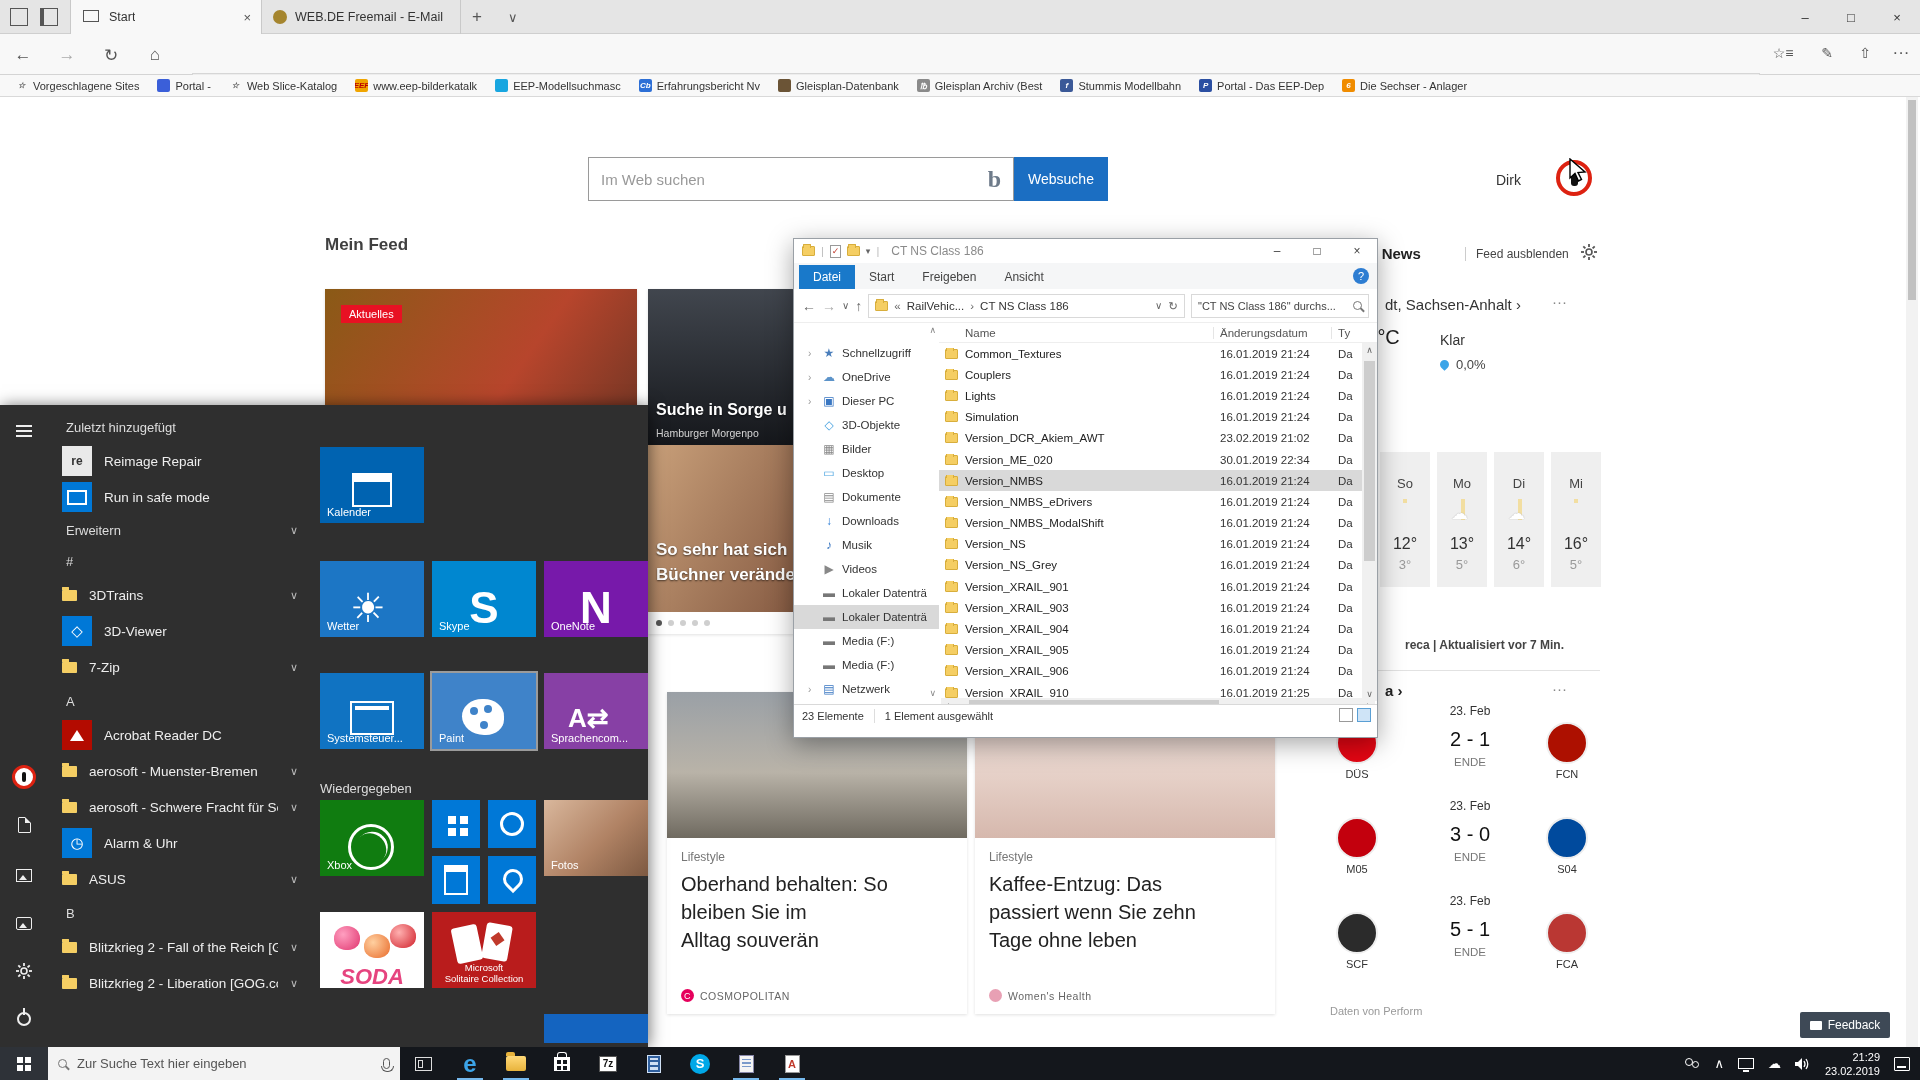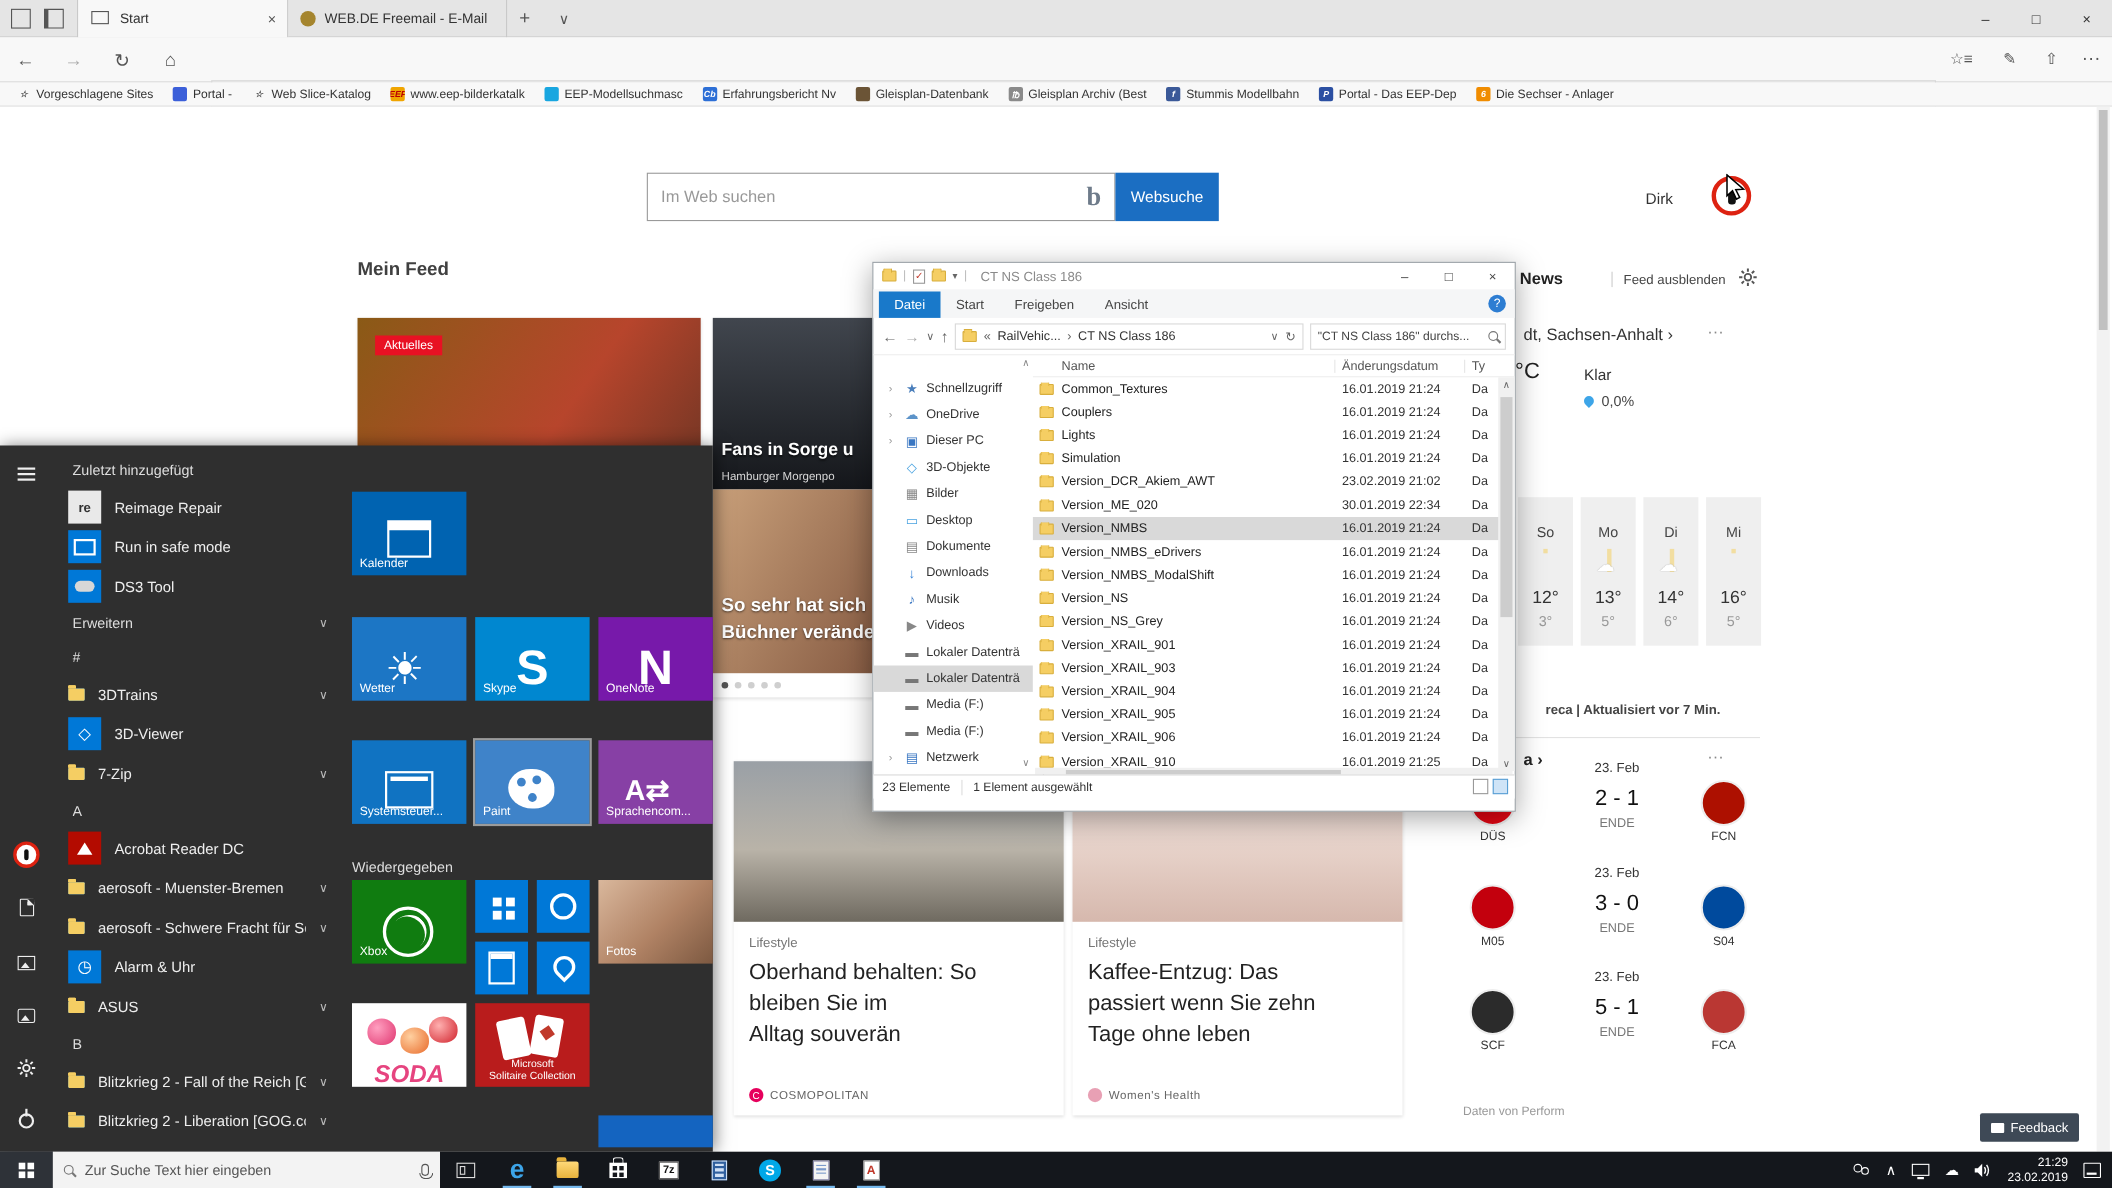--- a/index.html
+++ b/index.html
@@ -349,21 +349,21 @@
 
   <div class="abs feedtitle">Mein Feed</div>
 
   <div class="abs card" style="left:325px;top:192px;width:312px;height:345px">
     <div class="img1"></div>
     <span class="badge">Aktuelles</span>
   </div>
 
   <div class="abs card" style="left:648px;top:192px;width:320px;height:345px">
     <div class="seg-dark">
-      <span class="ovl" style="top:112px">Fans in Sorge u</span>
+      <span class="ovl" style="top:112px">Suche in Sorge u</span>
       <span class="src" style="top:138px">Hamburger Morgenpo</span>
     </div>
     <div class="seg-port">
       <span class="ovl" style="top:95px;font-size:17px">So sehr hat sich</span>
       <span class="ovl" style="top:120px;font-size:17px">Büchner verändert</span>
     </div>
     <div class="dots" style="margin:8px 0 0 8px">
       <span class="dot on"></span>
         <span class="dot"></span>
         <span class="dot"></span>
@@ -453,21 +453,21 @@
         <div class="hi">16°</div>
         <div class="lo">5°</div>
       </div>
 
   </div>
   <div class="abs rc attr" style="left:1405px;top:541px">reca | Aktualisiert vor 7 Min.</div>
   <div class="abs rc" style="left:1330px;top:573px;width:270px;border-top:1px solid #e2e2e2"></div>
 
   <div class="abs rc shead" style="left:1385px;top:585px"><span>a</span> ›</div>
   <div class="abs rc" style="left:1552px;top:583px;color:#888;font-size:15px">···</div>
-  <div class="abs rc" style="left:1330px;top:594px">
+  <div class="abs rc" style="left:1330px;top:607px">
 
       <div class="match">
         <span class="mdate">23. Feb</span>
         <span class="mlogo" style="left: 6px; background: rgb(227, 6, 19);"></span>
         <span class="mlab" style="left:-3px">DÜS</span>
         <span class="mscore">2 - 1</span>
         <span class="mende">ENDE</span>
         <span class="mlogo" style="left: 216px; background: rgb(173, 16, 0);"></span>
         <span class="mlab" style="left:207px">FCN</span>
       </div>
@@ -874,27 +874,20 @@
       </div>
 
       <div class="arow t-app">
         <span class="tile32 ic-monitor">
           <i class="ic-inner"></i>
         </span>
         <span class="alabel">Run in safe mode</span>
         <span class="achev" style="visibility: hidden;">∨</span>
       </div>
 
-      <div class="arow t-app">
-        <span class="tile32 ic-gamepad">
-          <i class="ic-inner"></i>
-        </span>
-        <span class="alabel">DS3 Tool</span>
-        <span class="achev" style="visibility: hidden;">∨</span>
-      </div>
 
       <div class="arow t-link">
 
         <span class="alabel">Erweitern</span>
         <span class="achev">∨</span>
       </div>
 
       <div class="arow t-header">
 
         <span class="alabel">#</span>

